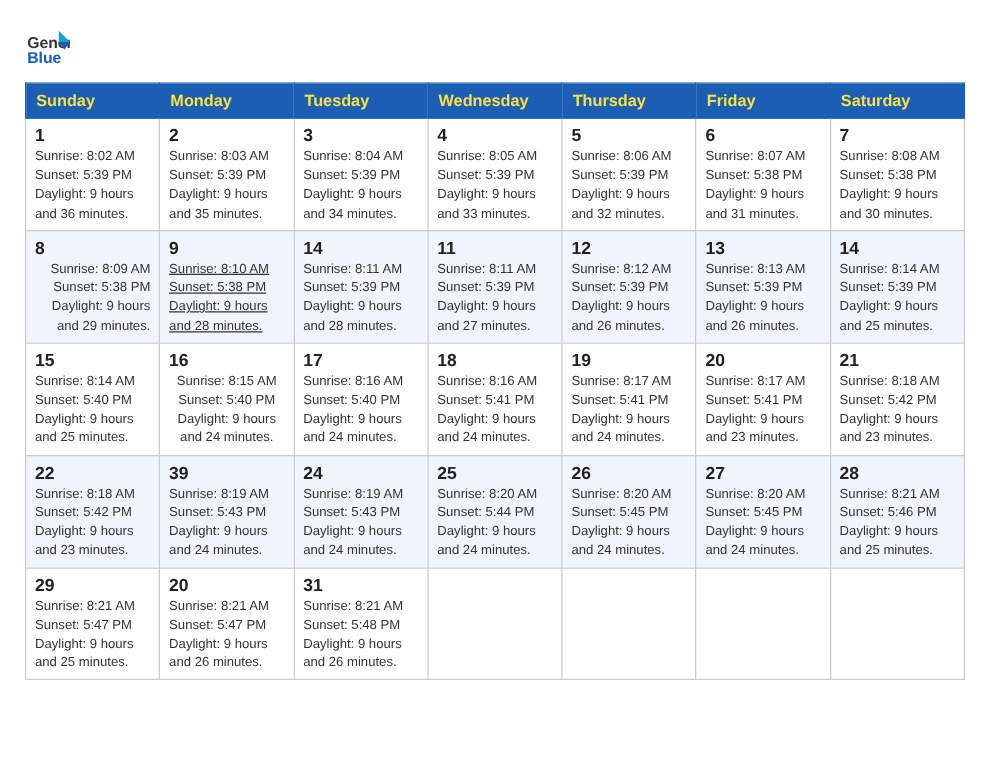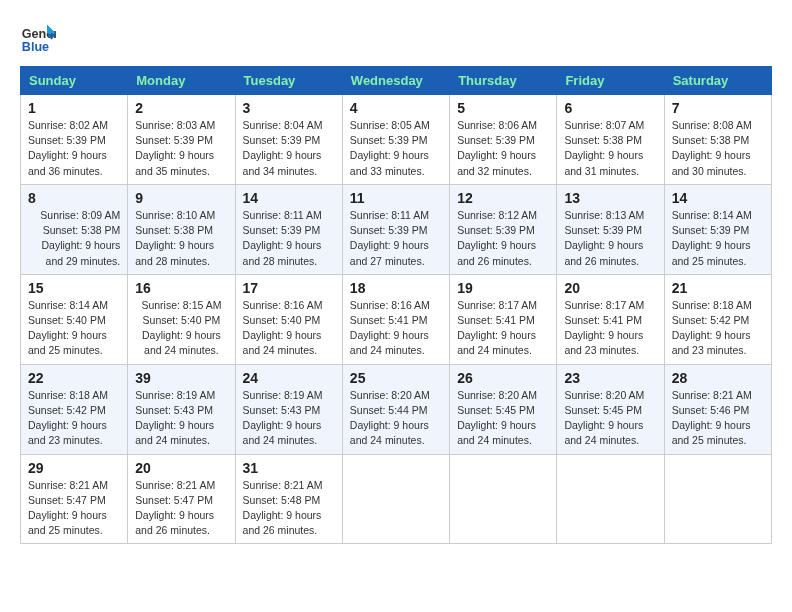--- a/index.html
+++ b/index.html
@@ -35,21 +35,21 @@
       font-size: 16px;
       color: #444;
     }
     .calendar {
       width: 100%;
       border-collapse: collapse;
       font-size: 11px;
     }
     .calendar th {
       background: #1a5fb4;
-      color: #86efac;
+      color: #fde047;
       text-align: left;
       padding: 6px 8px;
       font-size: 13px;
       font-weight: bold;
       border: 1px solid #1a5fb4;
     }
     .calendar td {
       vertical-align: top;
       padding: 5px 7px;
       border: 1px solid #ccc;
@@ -153,21 +153,21 @@
       </tr>
       <tr>
         <td>
           <span class="day-num">8</span>
           <div class="day-info" style="white-space: pre-line; text-align: right;">Sunrise: 8:09 AM
 Sunset: 5:38 PM
 Daylight: 9 hours and 29 minutes.</div>
         </td>
         <td>
           <span class="day-num">9</span>
-          <div class="day-info" style="white-space: pre-line;">Sunrise: 8:10 AM
+          <div class="day-info" style="white-space: pre-line; text-decoration: underline;">Sunrise: 8:10 AM
 Sunset: 5:38 PM
 Daylight: 9 hours and 28 minutes.</div>
         </td>
         <td>
           <span class="day-num">14</span>
           <div class="day-info" style="white-space: pre-line;">Sunrise: 8:11 AM
 Sunset: 5:39 PM
 Daylight: 9 hours and 28 minutes.</div>
         </td>
         <td>
@@ -264,21 +264,21 @@
 Sunset: 5:44 PM
 Daylight: 9 hours and 24 minutes.</div>
         </td>
         <td>
           <span class="day-num">26</span>
           <div class="day-info" style="white-space: pre-line;">Sunrise: 8:20 AM
 Sunset: 5:45 PM
 Daylight: 9 hours and 24 minutes.</div>
         </td>
         <td>
-          <span class="day-num">23</span>
+          <span class="day-num">27</span>
           <div class="day-info" style="white-space: pre-line;">Sunrise: 8:20 AM
 Sunset: 5:45 PM
 Daylight: 9 hours and 24 minutes.</div>
         </td>
         <td>
           <span class="day-num">28</span>
           <div class="day-info" style="white-space: pre-line;">Sunrise: 8:21 AM
 Sunset: 5:46 PM
 Daylight: 9 hours and 25 minutes.</div>
         </td>

